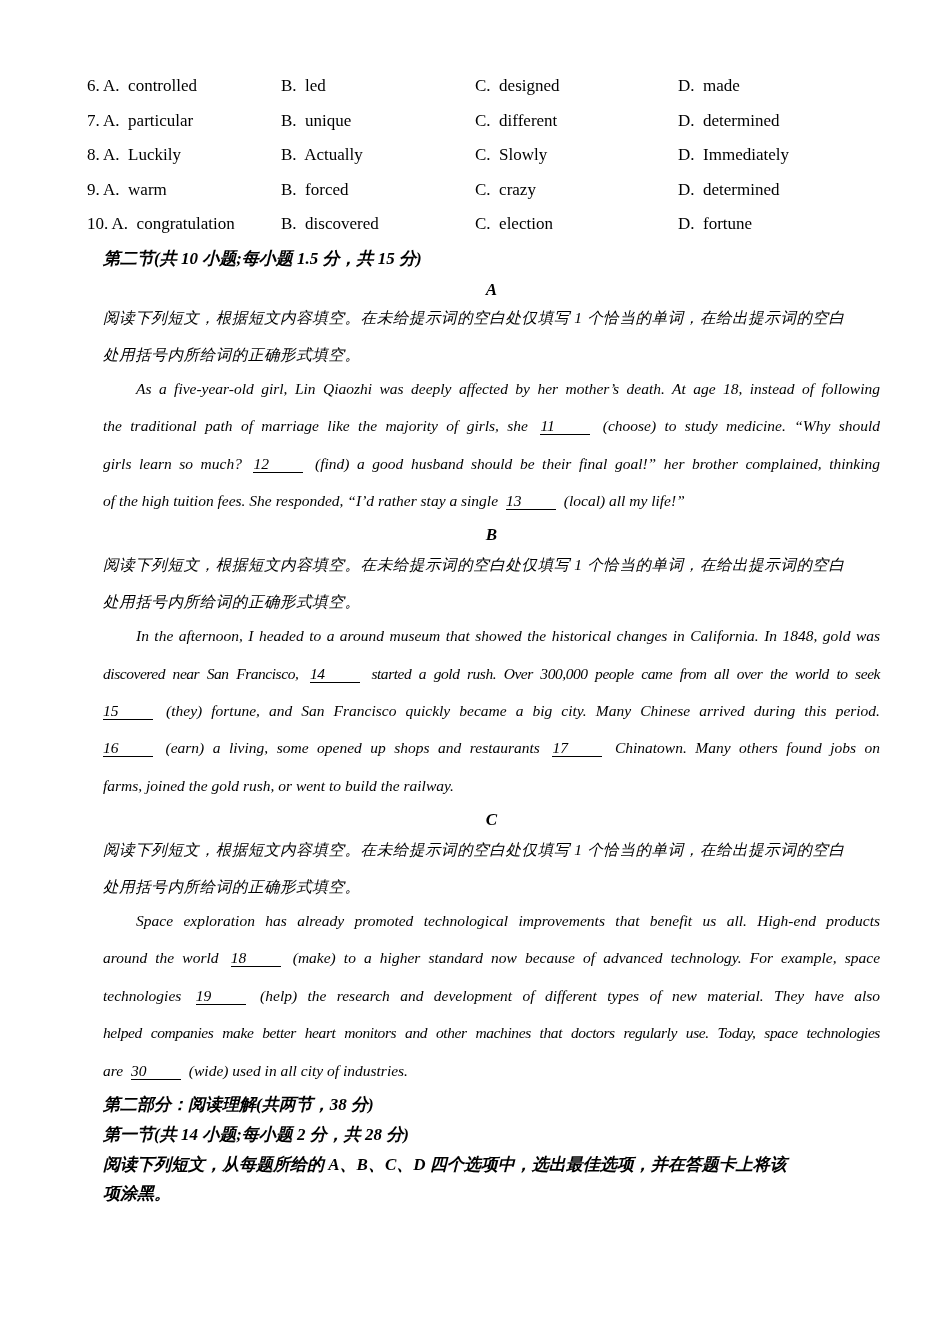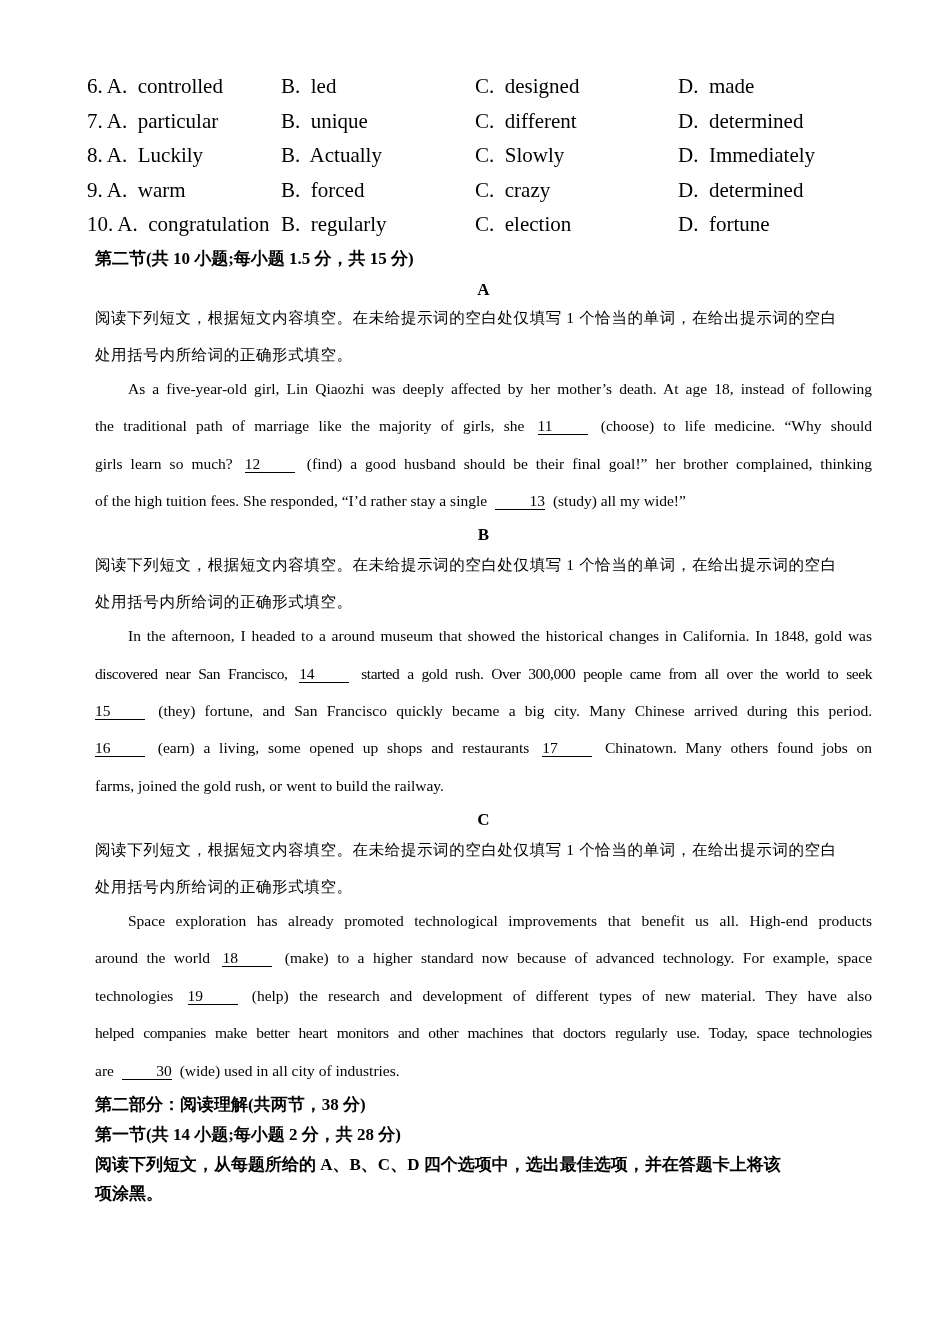--- a/index.html
+++ b/index.html
@@ -2,30 +2,30 @@
 <html><head>
 <meta charset="utf-8">
 <style>
   html, body { margin: 0; padding: 0; background: #ffffff; }
   body {
     width: 950px; height: 1344px; position: relative; overflow: hidden;
     font-family: "Liberation Serif", "DejaVu Serif", serif;
     color: #000;
   }
   .page { position: absolute; left: 87px; top: 0; width: 777px; }
-  .opt-row { position: absolute; left: 0; width: 777px; height: 22px; font-size: 21px; line-height: 22px; }
+  .opt-row { position: absolute; left: 0; width: 777px; height: 22px; font-size: 17px; line-height: 22px; }
   .opt-row span { position: absolute; top: 0; white-space: nowrap; }
   .c0 { left: 0; } .c1 { left: 194px; } .c2 { left: 388px; } .c3 { left: 583px; margin-left: 8px; }
-  .line { position: absolute; left: 8px; width: 777px; font-size: 15.5px; line-height: 22px; white-space: nowrap; }
+  .line { position: absolute; left: 16px; width: 777px; font-size: 15.5px; line-height: 22px; white-space: nowrap; font-style: italic; }
   .bold { font-weight: bold; font-size: 17px; }
   .center { text-align: center; }
   .cn { font-size: 15.5px; letter-spacing: 0.6px; }
   .just { text-align: justify; text-align-last: justify; }
   .indent { text-indent: 33px; }
-  .blank { display: inline-block; border-bottom: 1.3px solid #000; min-width: 50px; text-align: right; line-height: 16px; margin: 0 4px; }
+  .blank { display: inline-block; border-bottom: 1.3px solid #000; min-width: 50px; text-align: left; line-height: 16px; margin: 0 4px; }
 </style>
 </head>
 <body>
 
 <div class="page">
 
   <div class="opt-row" style="top:75px">
     <span class="c0"><span style="position:static">6. A.</span>&nbsp; <span style="position:static">controlled</span></span>
     <span class="c1"><span style="position:static">B.</span>&nbsp; <span style="position:static">led</span></span>
     <span class="c2"><span style="position:static">C.</span>&nbsp; <span style="position:static">designed</span></span>
@@ -44,35 +44,35 @@
     <span class="c3"><span style="position:static">D.</span>&nbsp; <span style="position:static">Immediately</span></span>
   </div>
   <div class="opt-row" style="top:179px">
     <span class="c0"><span style="position:static">9. A.</span>&nbsp; <span style="position:static">warm</span></span>
     <span class="c1"><span style="position:static">B.</span>&nbsp; <span style="position:static">forced</span></span>
     <span class="c2"><span style="position:static">C.</span>&nbsp; <span style="position:static">crazy</span></span>
     <span class="c3"><span style="position:static">D.</span>&nbsp; <span style="position:static">determined</span></span>
   </div>
   <div class="opt-row" style="top:213px">
     <span class="c0"><span style="position:static">10. A.</span>&nbsp; <span style="position:static">congratulation</span></span>
-    <span class="c1"><span style="position:static">B.</span>&nbsp; <span style="position:static">regularly</span></span>
+    <span class="c1"><span style="position:static">B.</span>&nbsp; <span style="position:static">discovered</span></span>
     <span class="c2"><span style="position:static">C.</span>&nbsp; <span style="position:static">election</span></span>
     <span class="c3"><span style="position:static">D.</span>&nbsp; <span style="position:static">fortune</span></span>
   </div>
 
   <div class="line bold" style="top:248px">第二节(共 10 小题;每小题 1.5 分，共 15 分)</div>
 
   <div class="line bold center" style="top:279px">A</div>
   <div class="line cn" style="top:307px">阅读下列短文，根据短文内容填空。在未给提示词的空白处仅填写 1 个恰当的单词，在给出提示词的空白</div>
   <div class="line cn" style="top:344px">处用括号内所给词的正确形式填空。</div>
 
   <div class="line just indent" style="top:378px">As a five-year-old girl, Lin Qiaozhi was deeply affected by her mother’s death. At age 18, instead of following</div>
-  <div class="line just" style="top:415px"><span>the traditional path of marriage like the majority of girls, she</span> <span class="blank">11</span> <span>(choose) to life medicine. “Why should</span></div>
+  <div class="line just" style="top:415px"><span>the traditional path of marriage like the majority of girls, she</span> <span class="blank">11</span> <span>(choose) to study medicine. “Why should</span></div>
   <div class="line just" style="top:453px"><span>girls learn so much?</span> <span class="blank">12</span> <span>(find) a good husband should be their final goal!” her brother complained, thinking</span></div>
-  <div class="line" style="top:490px"><span>of the high tuition fees. She responded, “I’d rather stay a single</span> <span class="blank">13</span> <span>(study) all my wide!”</span></div>
+  <div class="line" style="top:490px"><span>of the high tuition fees. She responded, “I’d rather stay a single</span> <span class="blank">13</span> <span>(local) all my life!”</span></div>
 
   <div class="line bold center" style="top:524px">B</div>
   <div class="line cn" style="top:554px">阅读下列短文，根据短文内容填空。在未给提示词的空白处仅填写 1 个恰当的单词，在给出提示词的空白</div>
   <div class="line cn" style="top:591px">处用括号内所给词的正确形式填空。</div>
 
   <div class="line just indent" style="top:625px">In the afternoon, I headed to a around museum that showed the historical changes in California. In 1848, gold was</div>
   <div class="line just" style="top:663px; letter-spacing:-0.45px"><span>discovered near San Francisco,</span> <span class="blank">14</span> <span>started a gold rush. Over 300,000 people came from all over the world to seek</span></div>
   <div class="line just" style="top:700px"><span class="blank" style="margin-left:0">15</span> <span>(they) fortune, and San Francisco quickly became a big city. Many Chinese arrived during this period.</span></div>
   <div class="line just" style="top:737px"><span class="blank" style="margin-left:0">16</span> <span>(earn) a living, some opened up shops and restaurants</span> <span class="blank">17</span> <span>Chinatown. Many others found jobs on</span></div>
   <div class="line" style="top:775px">farms, joined the gold rush, or went to build the railway.</div>

